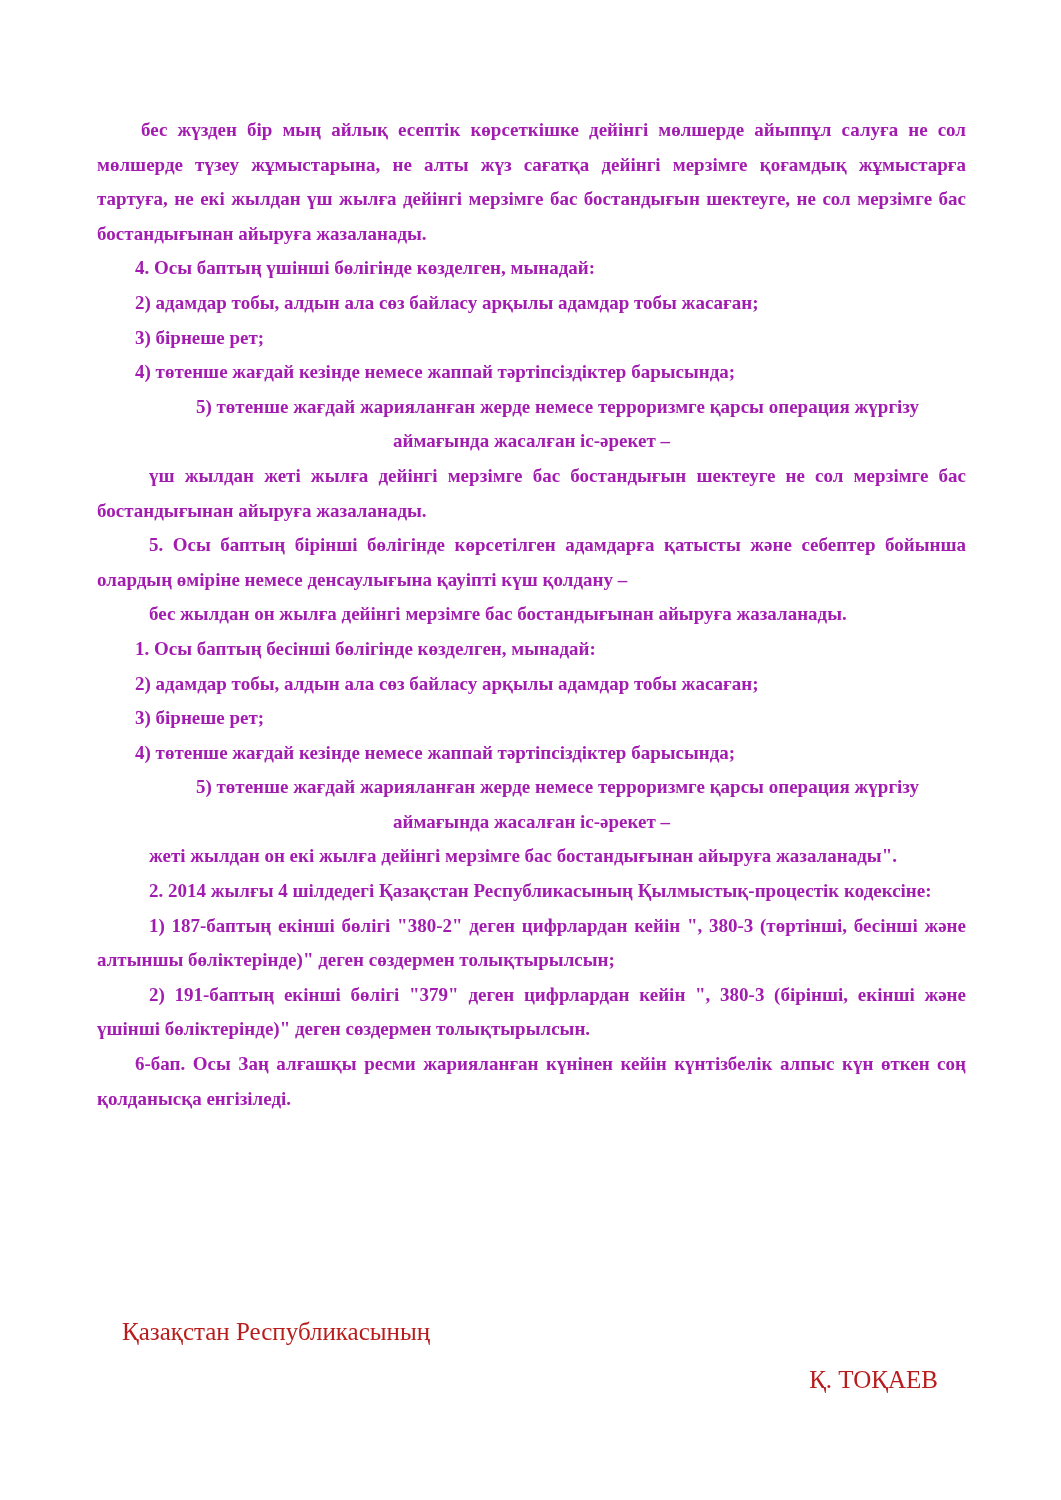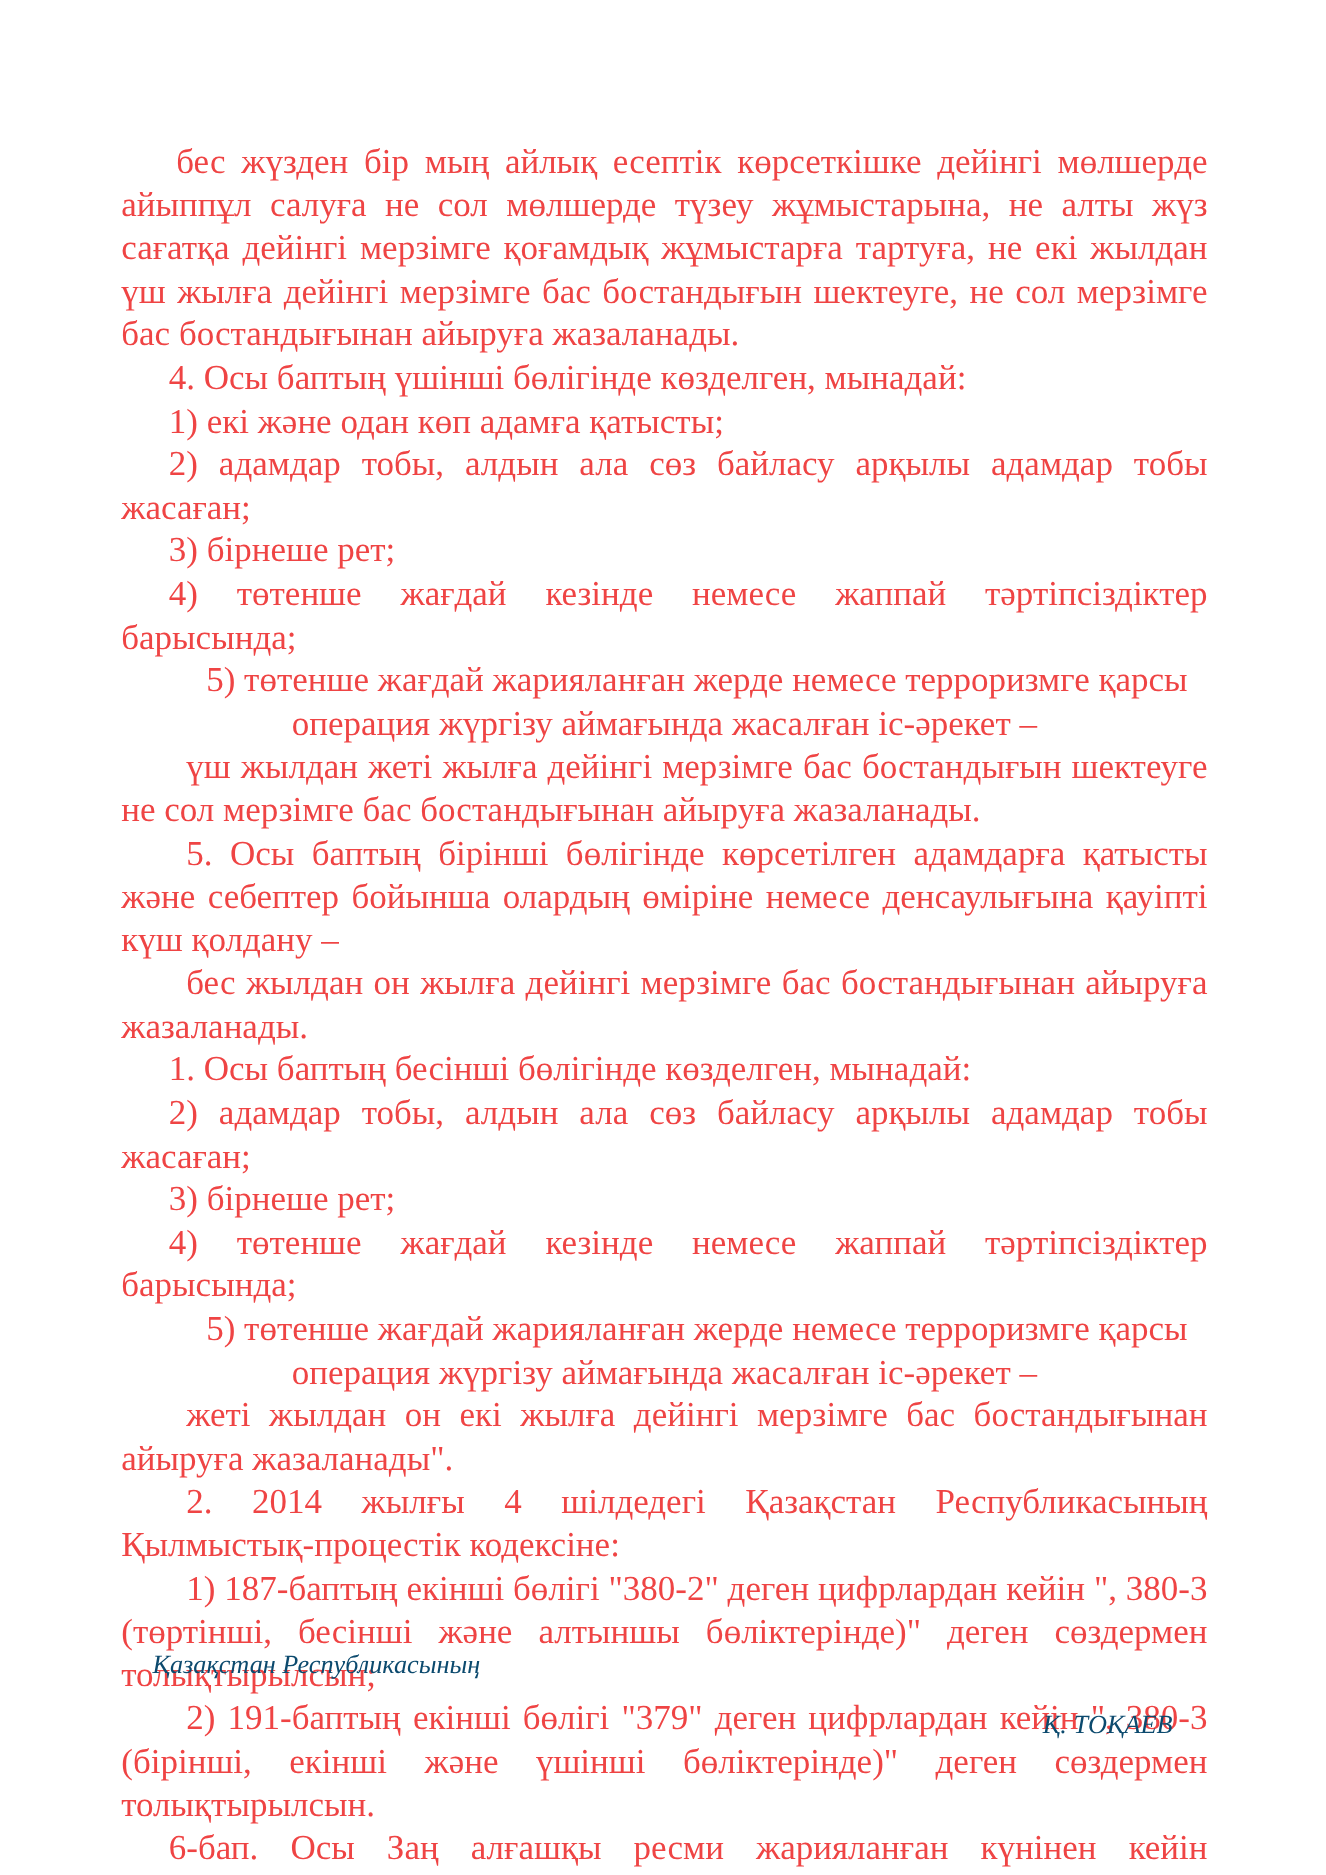--- a/index.html
+++ b/index.html
@@ -18,43 +18,43 @@
     color: #000000;
   }
   .body-block {
     position: absolute;
     left: 97px;
     top: 113px;
     width: 869px;
   }
   p.para {
     margin: 0 0 0 0;
-    font-size: 28px;
+    font-size: 19px;
     line-height: 34.6px;
     text-align: justify;
     text-justify: inter-word;
     text-indent: 44px;
-    color: #ef4444;
+    color: #a21caf;
+    font-weight: bold;
     -webkit-font-smoothing: antialiased;
   }
   p.para.last-left {
     text-align: center;
   }
   p.para.ind-sm { text-indent: 38px; }
   p.para.ind-lg { text-indent: 52px; }
 
   .sig-block {
     position: absolute;
     left: 97px;
     top: 1318px;
     width: 869px;
-    font-size: 21px;
+    font-size: 25px;
     line-height: 27px;
-    font-style: italic;
-    color: #0c4a6e;
+    color: #b91c1c;
   }
   .sig-left {
     display: block;
     margin-left: 25px;
     text-align: left;
     white-space: nowrap;
   }
   .sig-right {
     display: block;
     margin-top: 21px;
@@ -67,21 +67,20 @@
 <body>
 
 <div class="page">
 
   <div class="body-block">
 
     <p class="para">бес жүзден бір мың айлық есептік көрсеткішке дейінгі мөлшерде айыппұл салуға не сол мөлшерде түзеу жұмыстарына, не алты жүз сағатқа дейінгі мерзімге қоғамдық жұмыстарға тартуға, не екі жылдан үш жылға дейінгі мерзімге бас бостандығын шектеуге, не сол мерзімге бас бостандығынан айыруға жазаланады.</p>
 
     <p class="para ind-sm">4. Осы баптың үшінші бөлігінде көзделген, мынадай:</p>
 
-    <p class="para ind-sm">1) екі және одан көп адамға қатысты;</p>
 
     <p class="para ind-sm">2) адамдар тобы, алдын ала сөз байласу арқылы адамдар тобы жасаған;</p>
 
     <p class="para ind-sm">3) бірнеше рет;</p>
 
     <p class="para ind-sm">4) төтенше жағдай кезінде немесе жаппай тәртіпсіздіктер барысында;</p>
 
     <p class="para last-left ind-lg">5) төтенше жағдай жарияланған жерде немесе терроризмге қарсы операция жүргізу аймағында жасалған іс-әрекет –</p>
 
     <p class="para ind-lg">үш жылдан жеті жылға дейінгі мерзімге бас бостандығын шектеуге не сол мерзімге бас бостандығынан айыруға жазаланады.</p>

